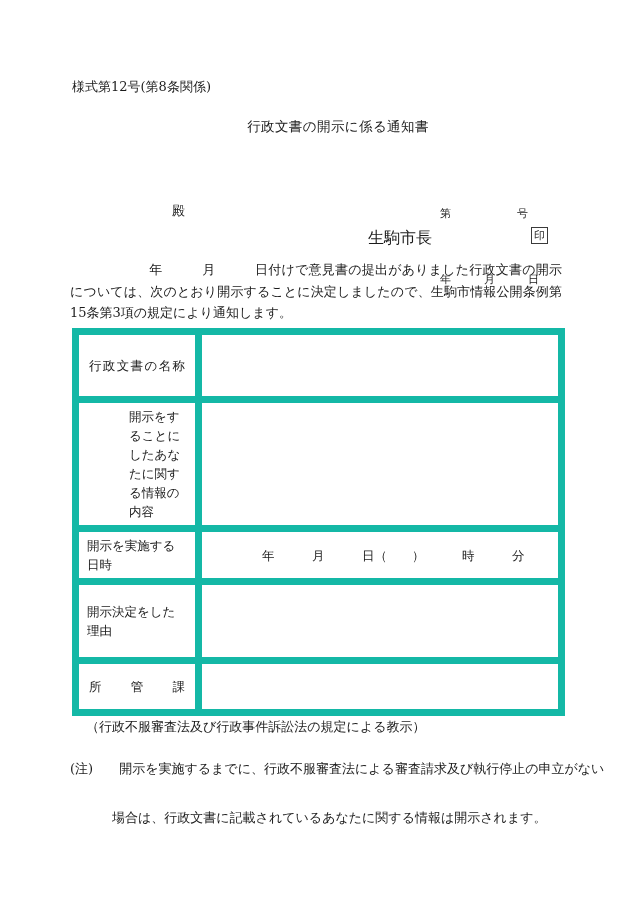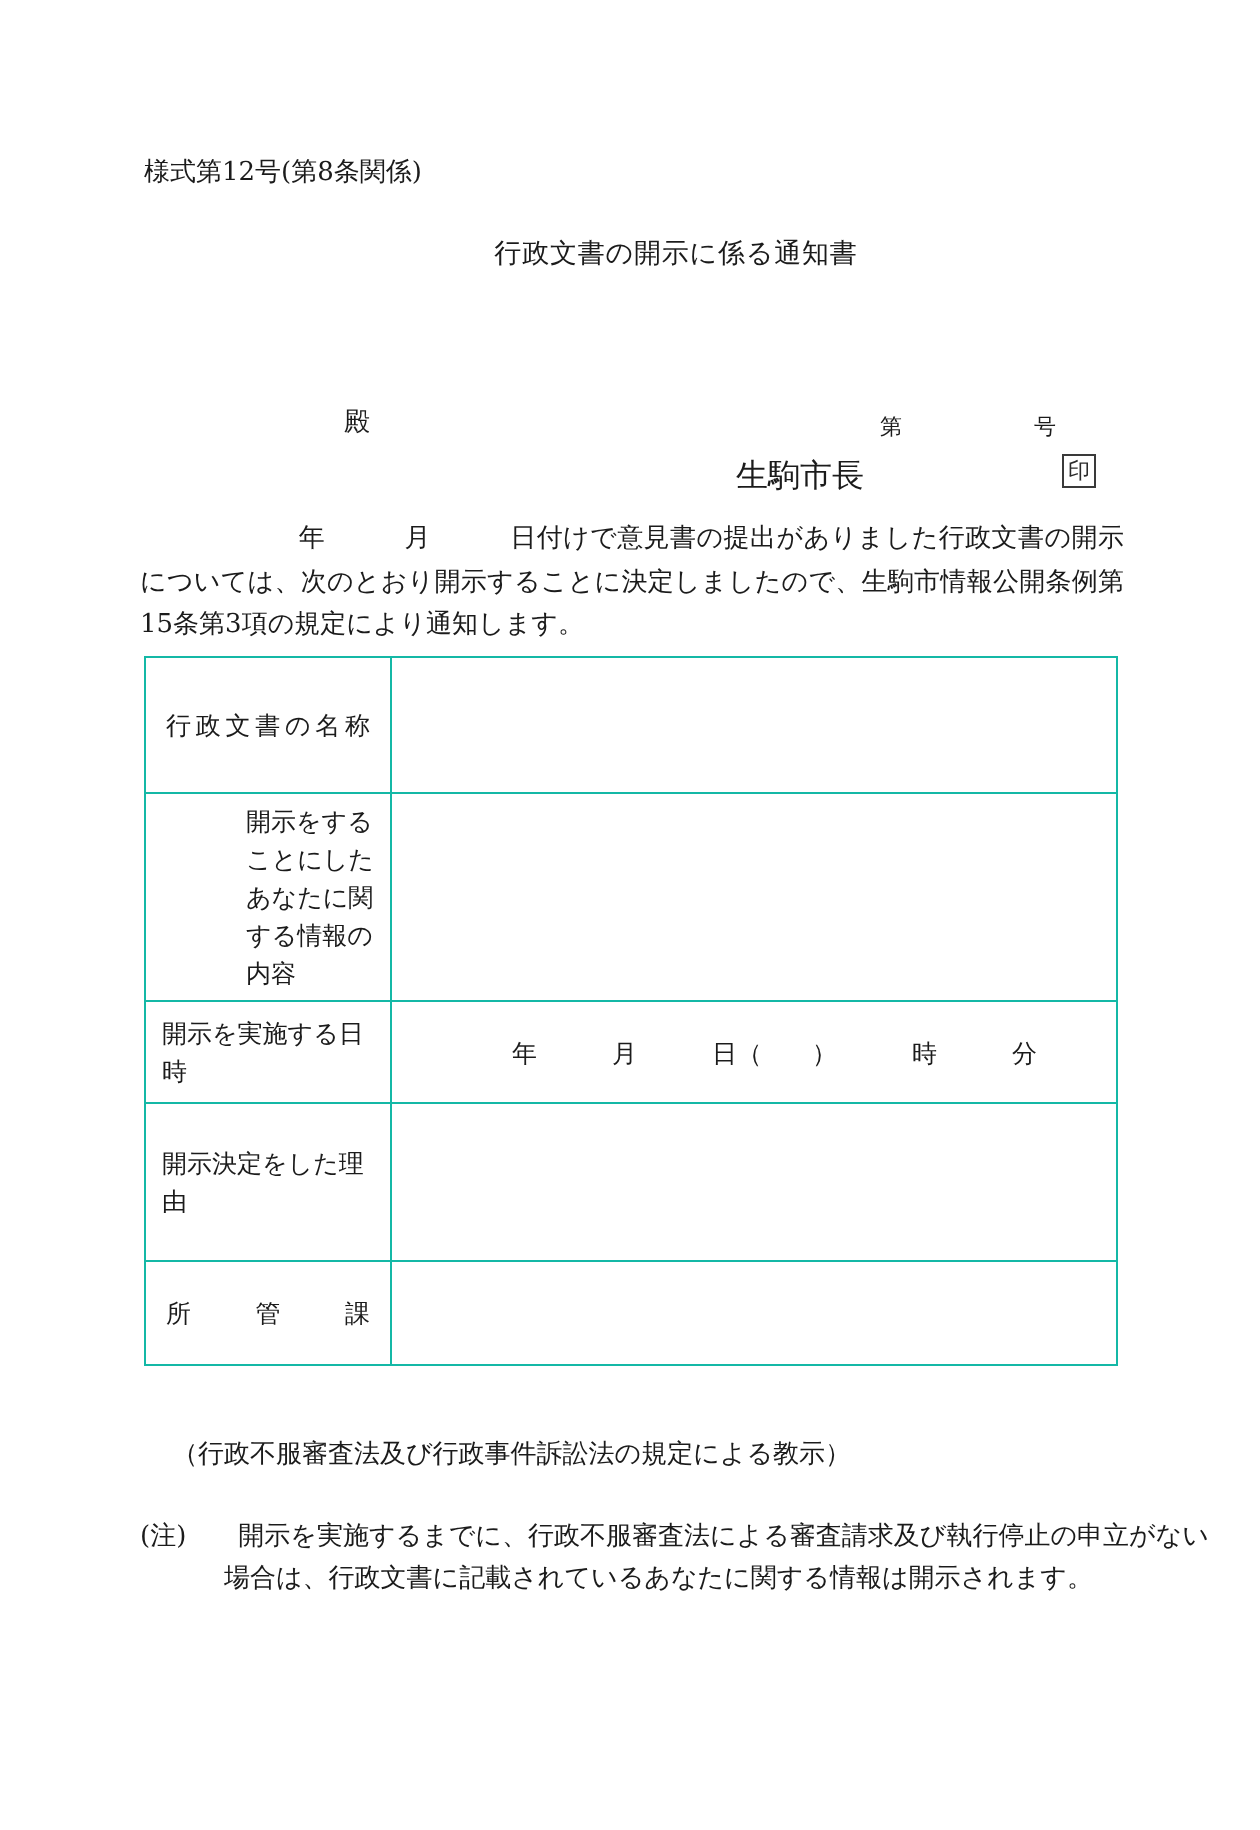--- a/index.html
+++ b/index.html
@@ -107,21 +107,21 @@
   
   .form-table {
     position: absolute;
     left: 72px;
     top: 328px;
     width: 486px;
     border-collapse: collapse;
     table-layout: fixed;
   }
   .form-table td {
-    border: 1px solid #14b8a6;
+    border: 7px solid #14b8a6;
     font-size: 12.5px;
     vertical-align: middle;
     padding: 4px 8px;
     box-sizing: border-box;
     line-height: 19px;
   }
   .form-table td.label {
     width: 123px;
   }
   .form-table td.value {
@@ -157,33 +157,34 @@
   }
   .note {
     position: absolute;
     left: 70px;
     top: 758px;
     width: 500px;
     font-size: 13px;
     line-height: 21px;
   }
   .note-line { white-space: pre; display: block; }
-  .note-line.indent { padding-left: 42px; }
+  .note-line.indent { padding-left: 42px; margin-top: 28px; }
 </style>
 </head>
 <body>
 
 <div class="page">
 
   <div class="form-no">様式第12号(第8条関係)</div>
 
   <div class="doc-title">行政文書の開示に係る通知書</div>
 
   <div class="ref-block">
     <div class="ref-line">第　　　　　　号</div>
+    <div class="ref-line">年　　　月　　　日</div>
   </div>
 
   <div class="addressee">殿</div>
 
   <div class="issuer">生駒市長</div>
 
   <div class="seal-box">印</div>
 
   <div class="body-text">　　　　　　年　　　月　　　日付けで意見書の提出がありました行政文書の開示については、次のとおり開示することに決定しましたので、生駒市情報公開条例第15条第3項の規定により通知します。</div>
 

